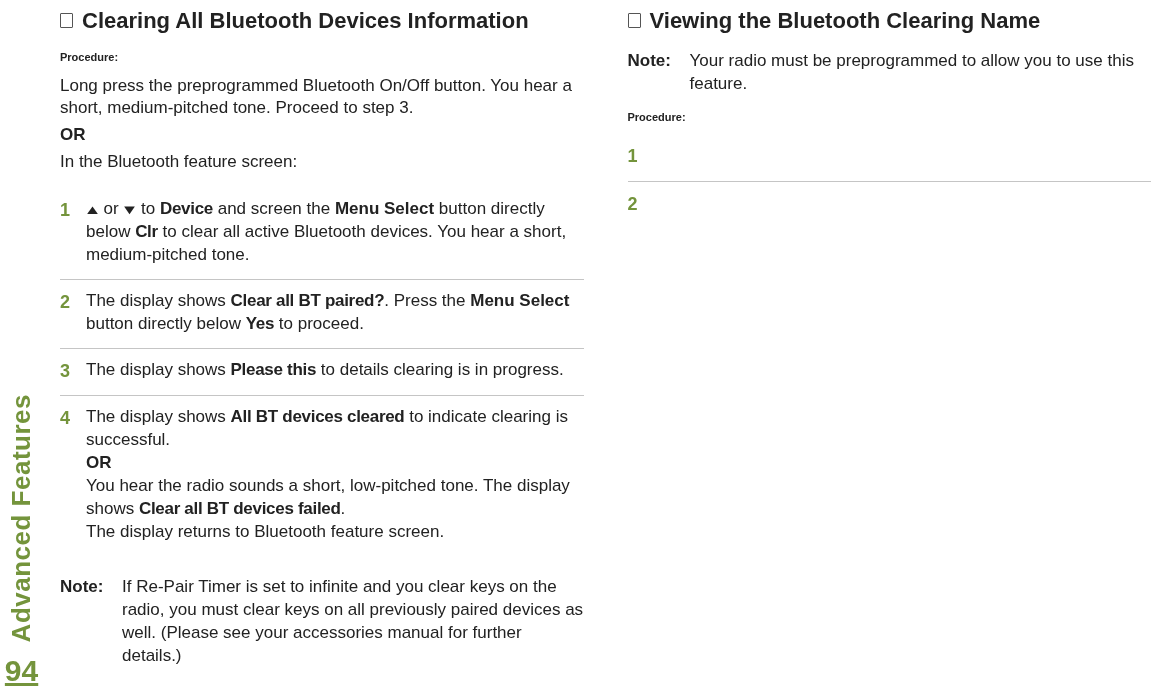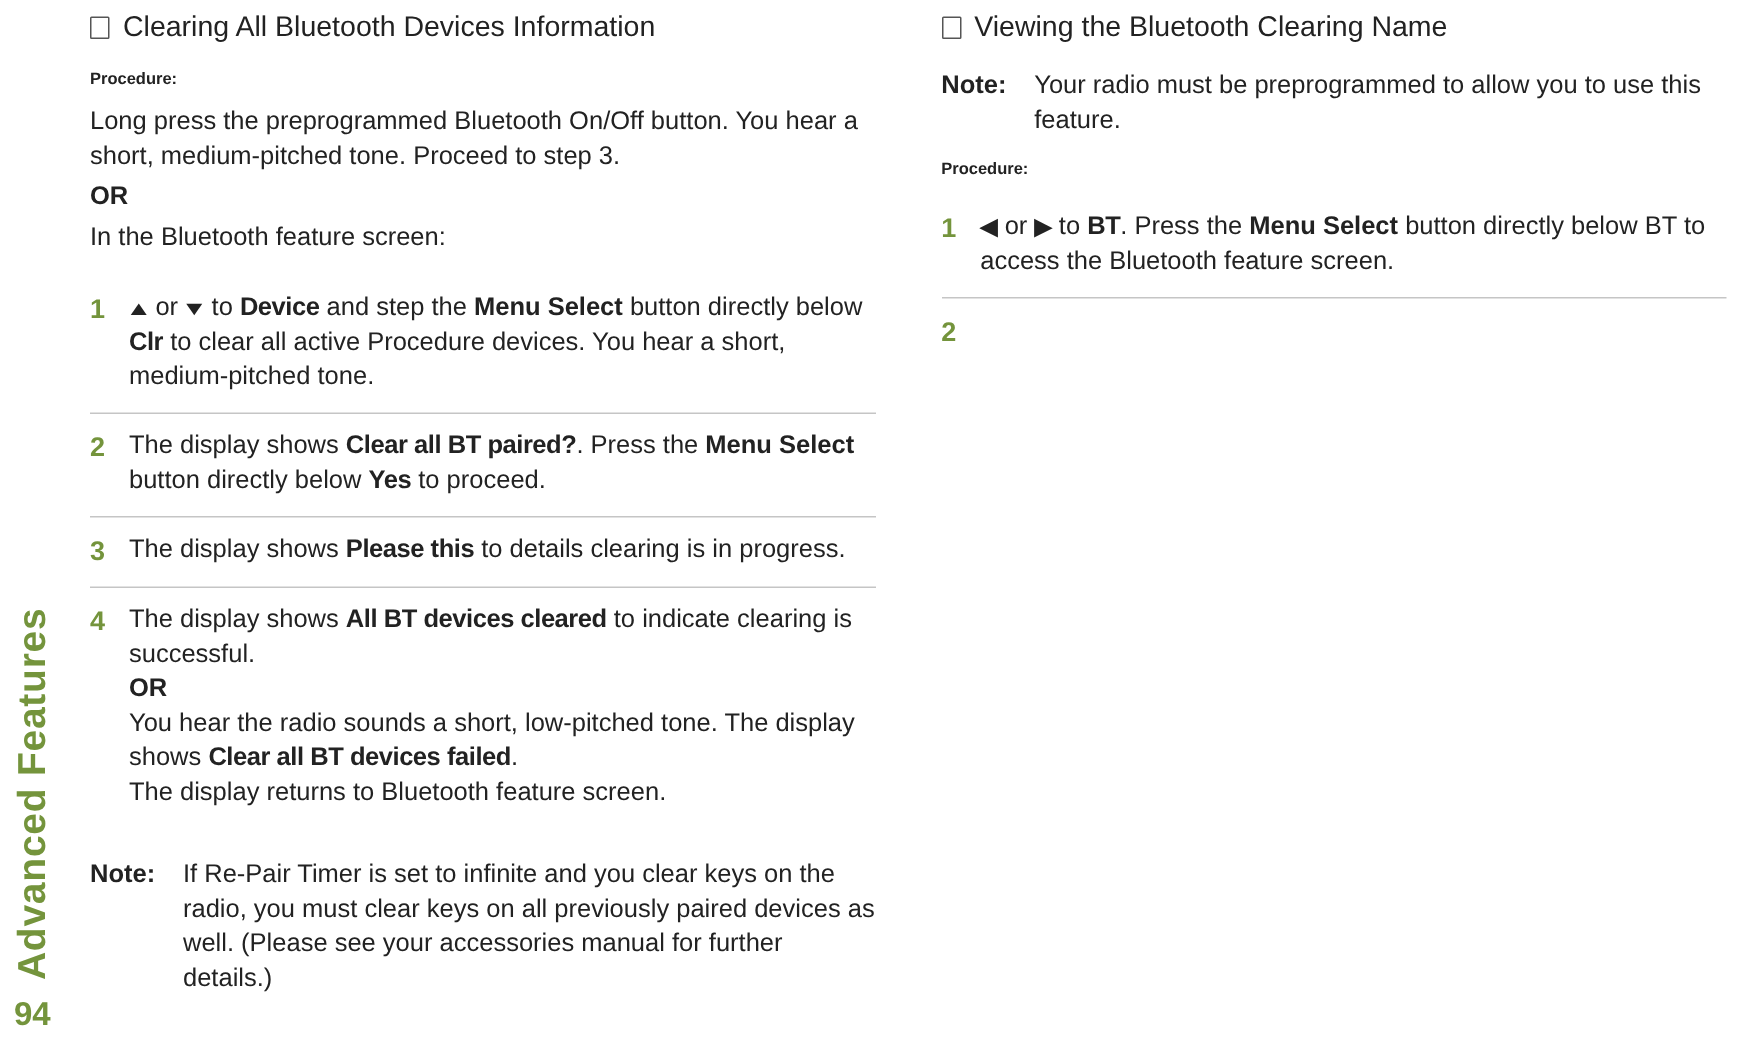--- a/index.html
+++ b/index.html
@@ -24,41 +24,42 @@
   .side-label .rotated {
     writing-mode: vertical-rl;
     transform: rotate(180deg);
     color: #74943c;
     font-size: 26px;
     font-weight: bold;
     letter-spacing: 0.5px;
   }
   .side-label .page-num {
     color: #74943c;
-    font-size: 22px;
+    font-size: 30px;
     font-weight: bold;
     margin-top: 8px;
+    text-decoration: underline;
   }
   .page {
     position: absolute;
     left: 60px;
     top: 6px;
     right: 14px;
     bottom: 6px;
     display: flex;
     gap: 44px;
   }
   .col {
     flex: 1 1 50%;
   }
   .section-title {
     display: flex;
     align-items: center;
-    font-weight: normal;
-    font-size: 19px;
+    font-weight: bold;
+    font-size: 22px;
     margin-bottom: 14px;
   }
   .book-icon {
     width: 13px;
     height: 15px;
     border: 1px solid #555;
     border-radius: 1px;
     margin-right: 9px;
     flex-shrink: 0;
     display:inline-block;
@@ -125,21 +126,21 @@
 
     <div class="body-text">Long press the preprogrammed Bluetooth On/Off button. You hear a short, medium-pitched tone. Proceed to step 3.</div>
     <div class="body-text or-bold">OR</div>
     <div class="body-text">In the Bluetooth feature screen:</div>
 
     <div class="step-list">
 
       <div class="step">
         <div class="step-num">1</div>
         <div class="step-body">
-          <span class="updown">▲</span><span> or </span><span class="updown">▼</span><span> to </span><span class="mono-bold">Device</span><span> and step the </span><span class="ui-bold">Menu Select</span><span> button directly below </span><span class="mono-bold">Clr</span><span> to clear all active Procedure devices. You hear a short, medium-pitched tone.</span>
+          <span class="updown">▲</span><span> or </span><span class="updown">▼</span><span> to </span><span class="mono-bold">Device</span><span> and screen the </span><span class="ui-bold">Menu Select</span><span> button directly below </span><span class="mono-bold">Clr</span><span> to clear all active Bluetooth devices. You hear a short, medium-pitched tone.</span>
         </div>
       </div>
 
       <div class="step">
         <div class="step-num">2</div>
         <div class="step-body">
           <span>The display shows </span><span class="mono-bold">Clear all BT paired?</span><span>. Press the </span><span class="ui-bold">Menu Select</span><span> button directly below </span><span class="mono-bold">Yes</span><span> to proceed.</span>
         </div>
       </div>
 
@@ -178,23 +179,20 @@
       <div class="note-label">Note:</div>
       <div class="note-body">Your radio must be preprogrammed to allow you to use this feature.</div>
     </div>
 
     <div class="proc-label">Procedure:</div>
 
     <div class="step-list" style="margin-top:6px;">
 
       <div class="step">
         <div class="step-num">1</div>
-        <div class="step-body">
-          <span class="arrow">◀</span><span> or </span><span class="arrow">▶</span><span> to </span><span class="mono-bold">BT</span><span>. Press the </span><span class="ui-bold">Menu Select</span><span> button directly below BT to access the Bluetooth feature screen.</span>
-        </div>
       </div>
 
       <div class="step" style="border-bottom:none;">
         <div class="step-num">2</div>
       </div>
 
     </div>
   </div>
 
 </div>

